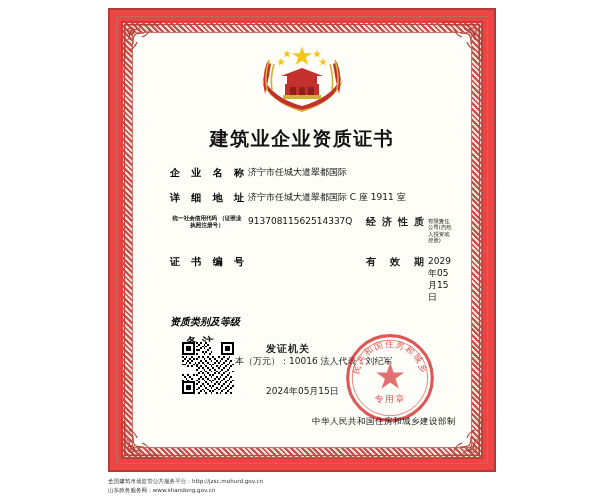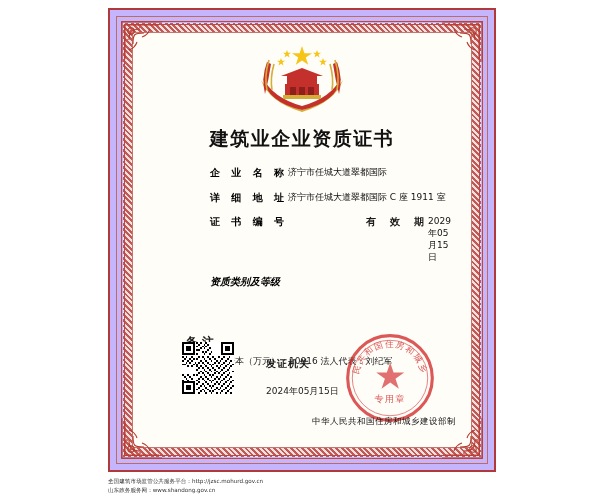--- a/index.html
+++ b/index.html
@@ -16,21 +16,21 @@
     overflow: hidden;
   }
 
   
   .cert {
     position: absolute;
     left: 108px;
     top: 8px;
     width: 388px;
     height: 464px;
-    background: #c4b5fd;
+    background: #ef4444;
     border: 2px solid #b03a3a;
     box-sizing: border-box;
   }
   .cert-inner-border {
     position: absolute;
     left: 6px;
     top: 6px;
     right: 6px;
     bottom: 6px;
     border: 1px solid #c06a60;
@@ -131,21 +131,20 @@
   .lbl {
     width: 78px;
     flex: 0 0 78px;
     text-align: justify;
     text-align-last: justify;
     font-weight: bold;
     font-size: 10px;
     color: #000;
     padding-right: 4px;
     box-sizing: border-box;
-    margin-left: 40px;
   }
   .lbl-small {
     width: 78px;
     flex: 0 0 78px;
     font-size: 5.6px;
     font-weight: bold;
     line-height: 1.25;
     color: #000;
     text-align: center;
     padding-right: 4px;
@@ -218,21 +217,21 @@
     bottom: 48px;
     width: 178px;
     text-align: left;
     font-size: 10px;
   }
   .issuer .issuer-label {
     font-weight: bold;
     letter-spacing: 1px;
   }
   .issuer .issuer-date {
-    margin-top: 14px;
+    margin-top: 29px;
     font-size: 9px;
     position: relative;
     z-index: 1;
   }
   .stamp {
     position: absolute;
     right: 34px;
     bottom: 22px;
     width: 92px;
     height: 92px;
@@ -390,20 +389,31 @@
       <div class="row">
         <div class="lbl">企业名称</div>
         <div class="val">济宁市任城大道翠都国际</div>
       </div>
 
       <div class="row">
         <div class="lbl">详细地址</div>
         <div class="val">济宁市任城大道翠都国际 C 座 1911 室</div>
       </div>
 
+      <div class="row-split">
+        <div class="half half-a">
+          <div class="lbl-small">统一社会信用代码
+（证照业执照注册号）</div>
+          <div class="val">91370811562514337Q</div>
+        </div>
+        <div class="half half-b">
+          <div class="lbl-b">经济性质</div>
+          <div class="val val-tiny">有限责任公司(自然人投资或控股)</div>
+        </div>
+      </div>
 
       <div class="row-split">
         <div class="half half-a">
           <div class="lbl">证书编号</div>
         </div>
         <div class="half half-b">
           <div class="lbl-b">有效期</div>
           <div class="val">2029年05月15日</div>
         </div>
       </div>

